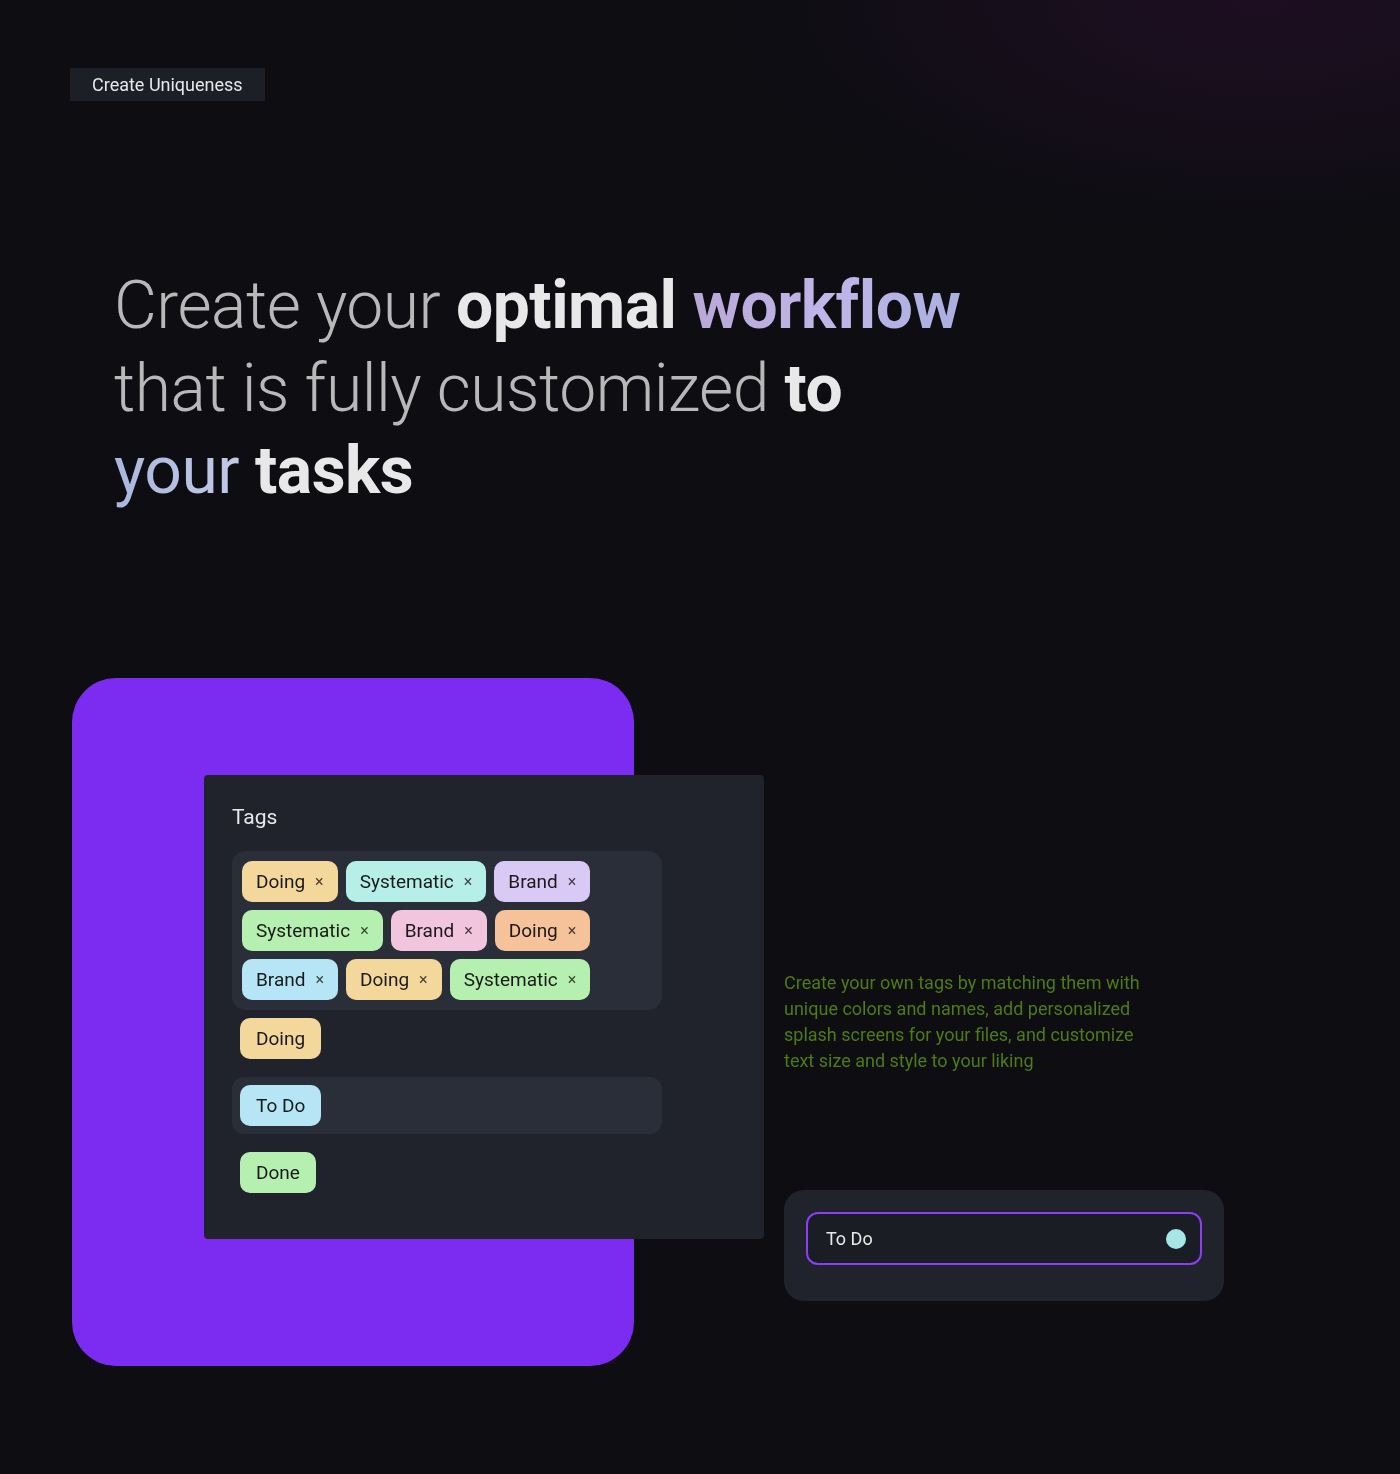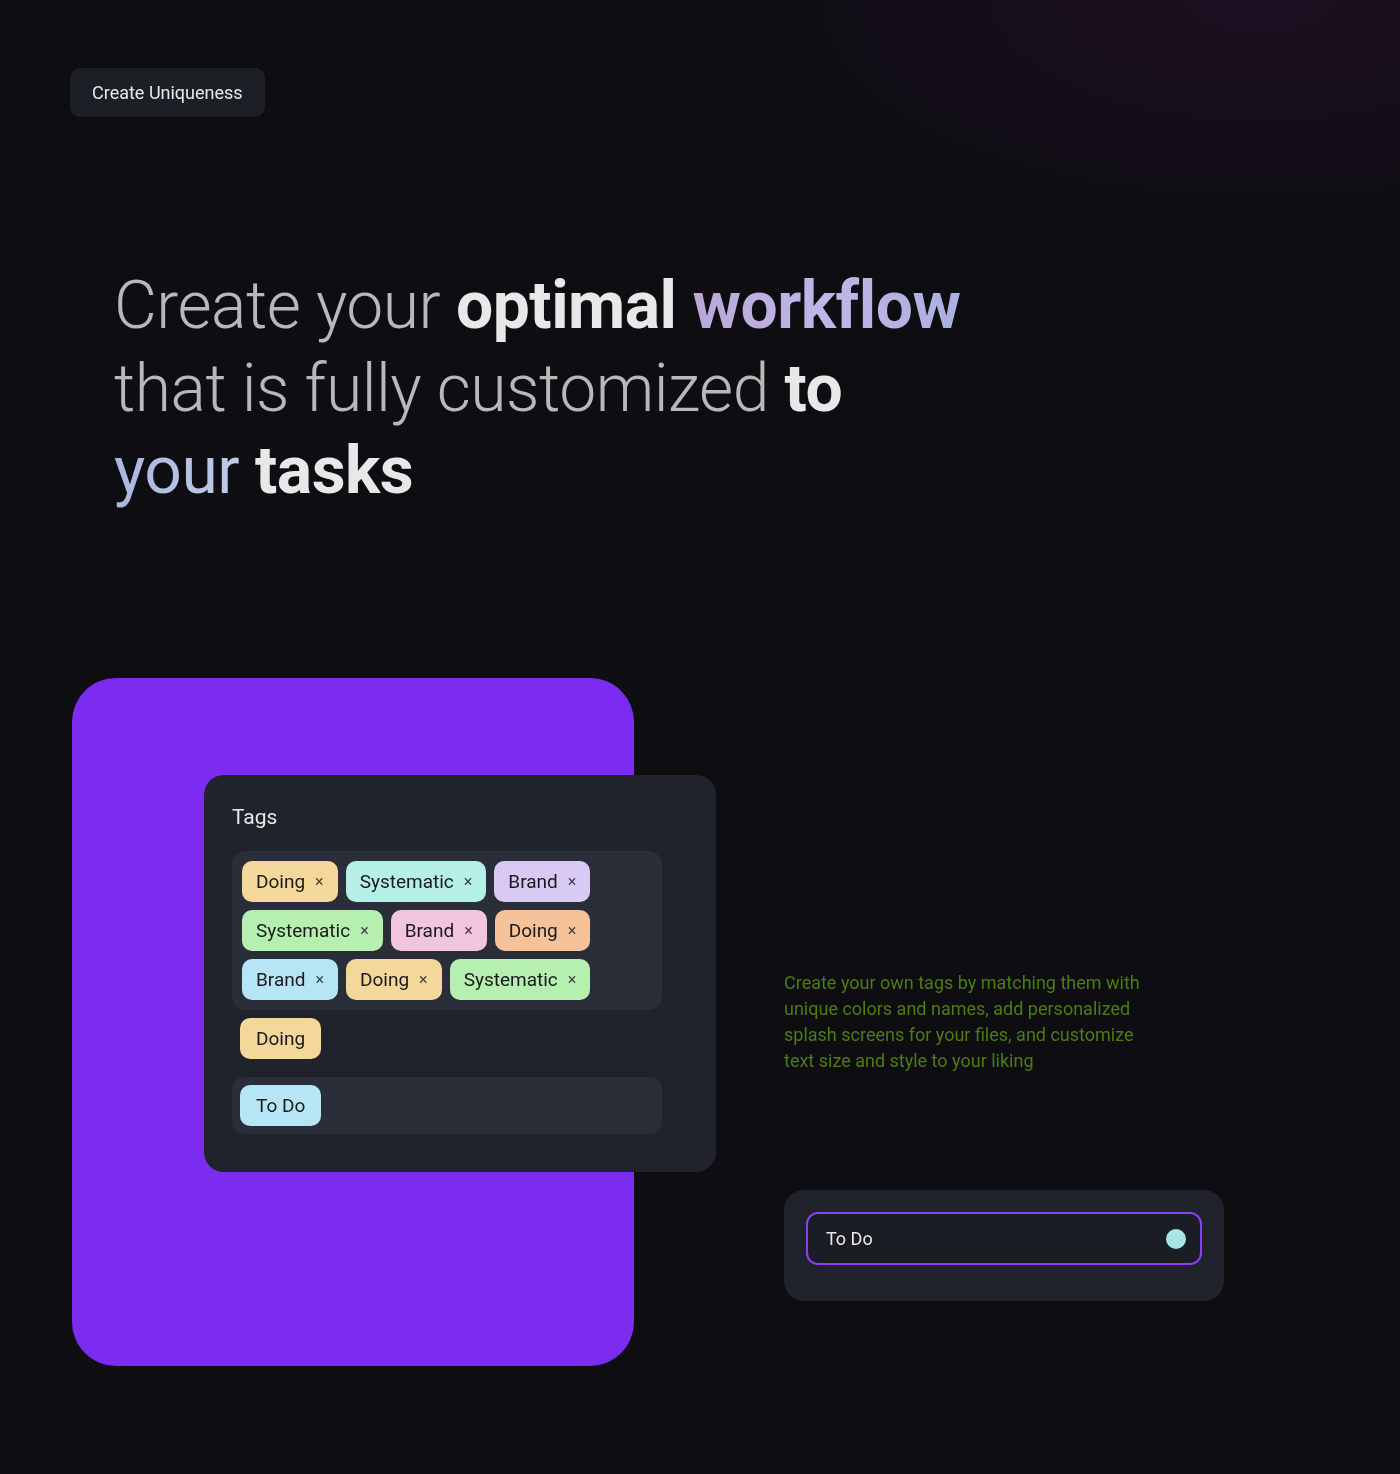--- a/index.html
+++ b/index.html
@@ -13,22 +13,22 @@
   position: relative;
   overflow: hidden;
 }
 .badge {
   position: absolute;
   top: 68px;
   left: 70px;
   background: #1c1f26;
   color: #e8e8e8;
   font-size: 18px;
-  padding: 14px 22px;
-  border-radius: 10px;
+  padding: 6px 22px;
+  border-radius: 0;
 }
 .headline {
   position: absolute;
   top: 265px;
   left: 70px;
   font-size: 66px;
   line-height: 1.25;
   font-weight: 300;
   color: #b8b8b8;
   letter-spacing: -0.5px;
@@ -55,23 +55,23 @@
   left: 72px;
   width: 562px;
   height: 688px;
   background: #7b2cf0;
   border-radius: 44px;
 }
 .tags-panel {
   position: absolute;
   top: 775px;
   left: 204px;
-  width: 512px;
+  width: 560px;
   background: #20232c;
-  border-radius: 20px;
+  border-radius: 4px;
   padding: 30px 28px 28px 28px;
   overflow: hidden;
 }
 .tags-title {
   color: #e8e8e8;
   font-size: 21px;
   font-weight: 400;
   margin-bottom: 22px;
 }
 .pill-mask {
@@ -223,20 +223,21 @@
         </span>
         <span class="pill" style="background: rgb(182, 240, 176);">
           <span>Systematic</span>
           <span class="x">×</span>
         </span>
       </div>
     </div>
   <div id="options-list">
       <div class="option-row"><span class="option-pill" style="background: rgb(244, 215, 154);">Doing</span></div>
       <div class="option-row highlighted"><span class="option-pill" style="background: rgb(182, 230, 245);">To Do</span></div>
+      <div class="option-row"><span class="option-pill" style="background: rgb(182, 240, 176);">Done</span></div>
     </div>
 </div>
 
 <div class="desc">Create your own tags by matching them with unique colors and names, add personalized splash screens for your files, and customize text size and style to your liking</div>
 
 <div class="edit-card">
   <div class="edit-input">
     <span>To Do</span>
     <span class="color-swatch" id="swatch" style="background: rgb(167, 230, 230);"></span>
   </div>

